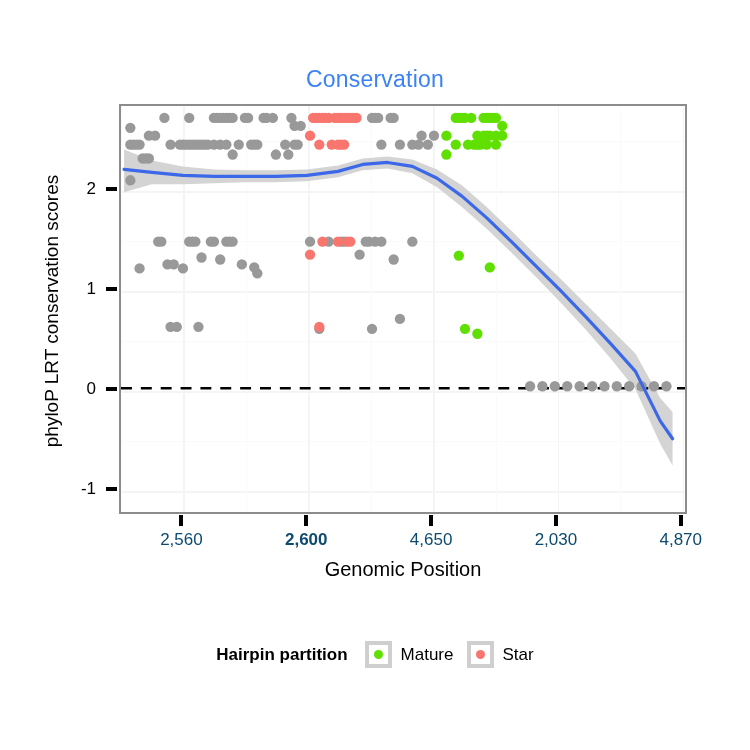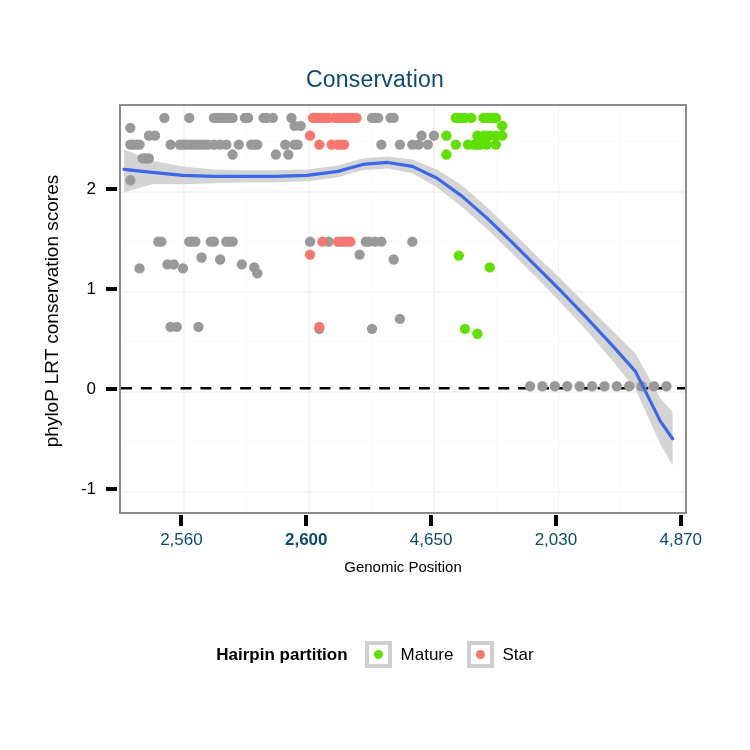--- a/index.html
+++ b/index.html
@@ -21,40 +21,40 @@
     width: 750px;
     height: 750px;
   }
   .chart-title {
     position: absolute;
     left: 0;
     top: 66px;
     width: 750px;
     text-align: center;
     font-size: 23px;
-    color: #0c4a6e;
+    color: #3b82f6;
     letter-spacing: 0.2px;
   }
   .y-axis-title {
     position: absolute;
     left: -113px;
     top: 300px;
     width: 330px;
     text-align: center;
     font-size: 19px;
     transform: rotate(-90deg);
     transform-origin: center center;
   }
   .x-axis-title {
     position: absolute;
     left: 119px;
     top: 558px;
     width: 568px;
     text-align: center;
-    font-size: 15px;
+    font-size: 20px;
   }
   .panel {
     position: absolute;
     left: 119px;
     top: 104px;
     width: 568px;
     height: 410px;
     border: 2px solid #8c8c8c;
     box-sizing: border-box;
     background: #ffffff;

